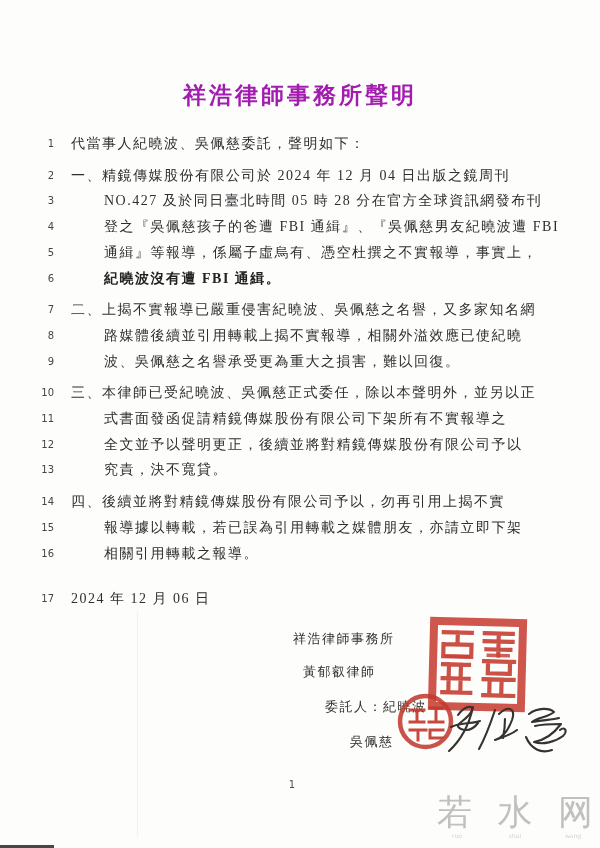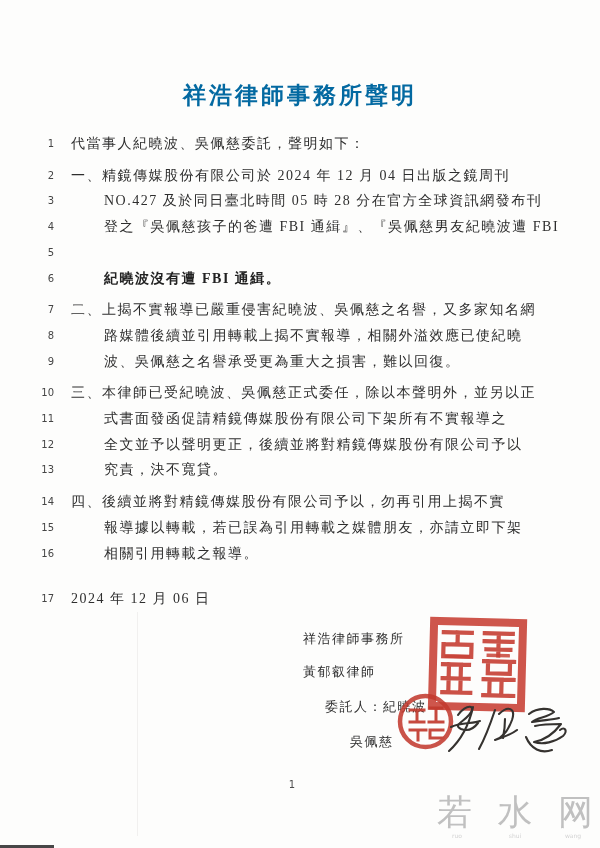--- a/index.html
+++ b/index.html
@@ -8,21 +8,21 @@
     background:#ffffff;
     font-family:"Liberation Serif","DejaVu Serif",serif;
     color:#2f2f2f;
   }
   .page{position:absolute;inset:0;background:#fdfdfc;}
 
   
   .doc-title{
     position:absolute;top:80px;left:0;width:100%;
     text-align:center;font-size:23px;font-weight:700;
-    letter-spacing:3px;color:#0369a1;
+    letter-spacing:3px;color:#a21caf;
   }
 
   
   .lines{position:absolute;top:131px;left:34px;right:44px;}
   .row{display:flex;align-items:flex-start;}
   .row .num{
     flex:0 0 20px;width:20px;text-align:right;
     font-family:"DejaVu Sans","Liberation Sans",sans-serif;
     font-size:10px;color:#454545;line-height:25.7px;
   }
@@ -31,21 +31,21 @@
     letter-spacing:1.5px;color:#2e2e2e;white-space:nowrap;
   }
   .row.cont .txt{margin-left:50px;}
   .row.para{margin-top:6px;}
   .row.big-gap{margin-top:20px;}
   .row.bold .txt{font-weight:700;color:#222;}
   .row.date-row .txt{flex:1;text-align:left;padding-right:28px;}
 
   
   .sig-line{position:absolute;font-size:13px;letter-spacing:1.5px;color:#303030;}
-  .sig-firm{top:630px;left:303px;}
+  .sig-firm{top:630px;left:293px;}
   .sig-attorney{top:663px;left:303px;}
   .sig-client{top:698px;left:293px;margin-left:32px;}
   .sig-client2{top:733px;left:350px;}
 
   .seal-square{position:absolute;left:428px;top:617px;width:99px;height:95px;transform:rotate(1.5deg);opacity:.94;}
   .seal-round{position:absolute;left:396px;top:692px;width:59px;height:59px;opacity:.92;}
   .signature{position:absolute;left:442px;top:697px;width:132px;height:64px;}
 
   
   .page-num{
@@ -87,20 +87,21 @@
       <div class="row cont">
       <span class="num">3</span>
       <span class="txt">NO.427 及於同日臺北時間 05 時 28 分在官方全球資訊網發布刊</span>
     </div>
       <div class="row cont">
       <span class="num">4</span>
       <span class="txt">登之『吳佩慈孩子的爸遭 FBI 通緝』、『吳佩慈男友紀曉波遭 FBI</span>
     </div>
       <div class="row cont">
       <span class="num">5</span>
+      <span class="txt">通緝』等報導，係屬子虛烏有、憑空杜撰之不實報導，事實上，</span>
     </div>
       <div class="row cont bold">
       <span class="num">6</span>
       <span class="txt">紀曉波沒有遭 FBI 通緝。</span>
     </div>
       <div class="row para">
       <span class="num">7</span>
       <span class="txt">二、上揭不實報導已嚴重侵害紀曉波、吳佩慈之名譽，又多家知名網</span>
     </div>
       <div class="row cont">

